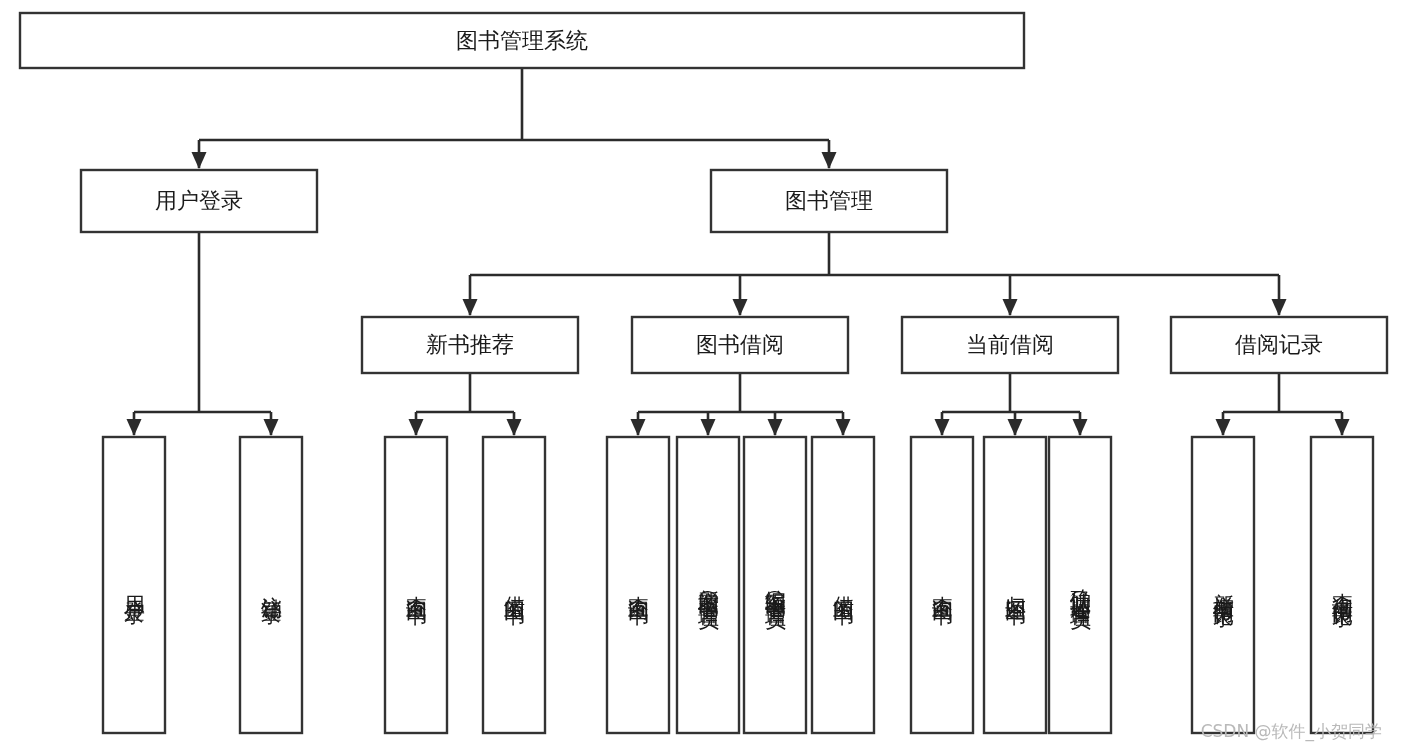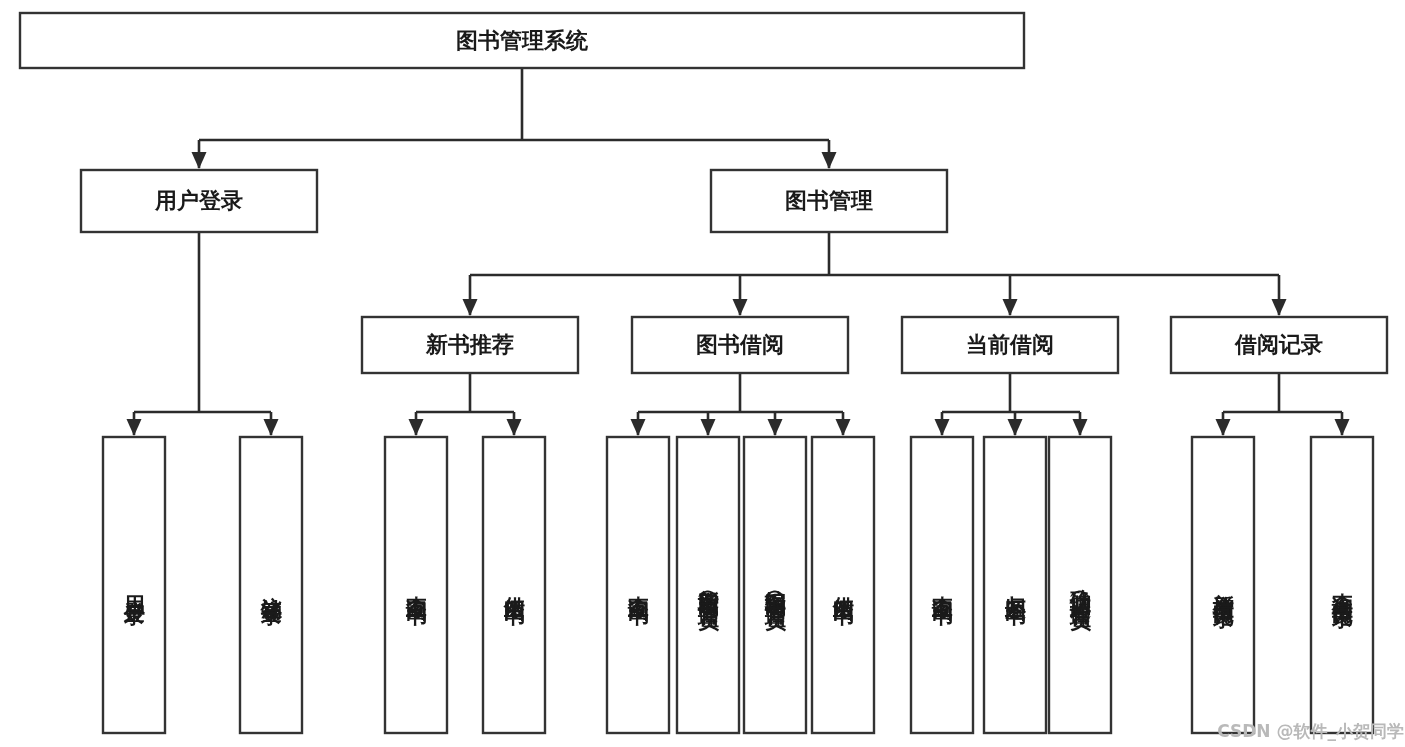--- a/index.html
+++ b/index.html
@@ -11,21 +11,20 @@
     width: 1405px;
     height: 747px;
     font-family: "DejaVu Sans", "Liberation Sans", sans-serif;
     overflow: hidden;
     position: relative;
   }
   #diagram-root {
     position: relative;
     width: 1405px;
     height: 747px;
-    font-weight: bold;
   }
   svg#flowchart {
     position: absolute;
     left: 0;
     top: 0;
     width: 1405px;
     height: 747px;
     display: block;
   }
   .node-box {
@@ -60,21 +59,21 @@
     font-family: "DejaVu Sans", "Liberation Sans", sans-serif;
     font-size: 21px;
     line-height: 1.18;
     color: #1a1a1a;
     letter-spacing: 3px;
     white-space: nowrap;
     pointer-events: none;
   }
   .watermark {
     position: absolute;
-    right: 1px;
+    right: 23px;
     bottom: 4px;
     font-family: "DejaVu Sans", "Liberation Sans", sans-serif;
     font-size: 17px;
     color: #b9b9b9;
     white-space: nowrap;
     text-align: center;
   }
 </style>
 </head>
 <body>

